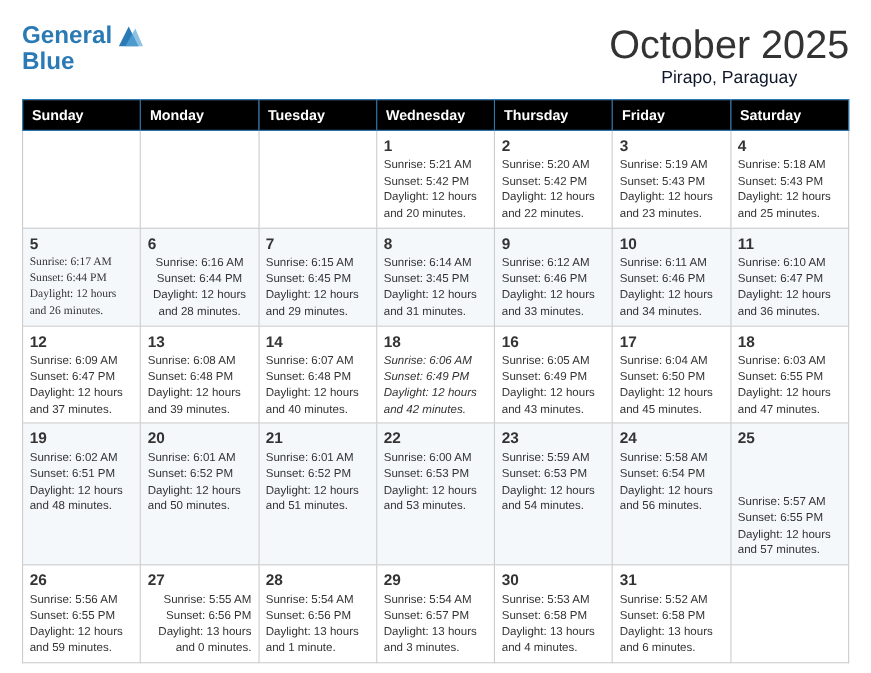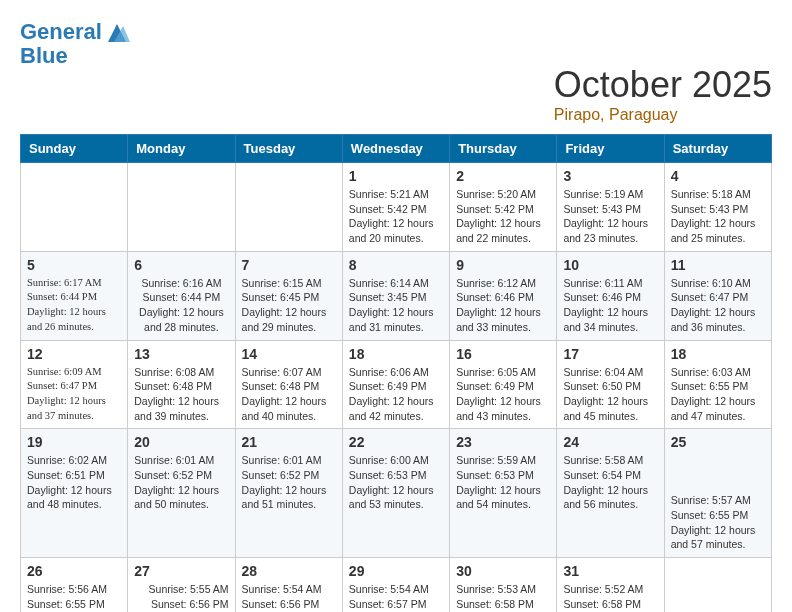--- a/index.html
+++ b/index.html
@@ -14,39 +14,38 @@
       display: flex;
       justify-content: space-between;
       align-items: flex-start;
       margin-bottom: 10px;
     }
     .logo {
       display: flex;
       align-items: center;
     }
     .title-block {
-      text-align: left;
-      margin-top: 44px;
+      text-align: center;
     }
     .month-title {
       font-size: 36px;
       font-weight: 300;
       color: #333;
     }
     .subtitle {
       font-size: 16px;
-      color: #a16207;
+      color: #0f172a;
     }
     .calendar {
       width: 100%;
       border-collapse: collapse;
       border: 1px solid #ccc;
     }
     .calendar th {
-      background: #0369a1;
+      background: #000000;
       color: #fff;
       text-align: left;
       padding: 6px 8px;
       font-size: 13px;
       font-weight: bold;
       border: 1px solid #2a7ab5;
     }
     .calendar td {
       vertical-align: top;
       padding: 5px 6px;
@@ -190,42 +189,42 @@
           <span class="day-number">11</span>
           <div class="day-info" style="white-space: pre-line;">Sunrise: 6:10 AM
 Sunset: 6:47 PM
 Daylight: 12 hours
 and 36 minutes.</div>
         </td>
       </tr>
       <tr>
         <td>
           <span class="day-number">12</span>
-          <div class="day-info" style="white-space: pre-line; font-family: Liberation Serif, serif;">Sunrise: 6:09 AM
+          <div class="day-info" style="white-space: pre-line;">Sunrise: 6:09 AM
 Sunset: 6:47 PM
 Daylight: 12 hours
 and 37 minutes.</div>
         </td>
         <td>
           <span class="day-number">13</span>
           <div class="day-info" style="white-space: pre-line;">Sunrise: 6:08 AM
 Sunset: 6:48 PM
 Daylight: 12 hours
 and 39 minutes.</div>
         </td>
         <td>
           <span class="day-number">14</span>
           <div class="day-info" style="white-space: pre-line;">Sunrise: 6:07 AM
 Sunset: 6:48 PM
 Daylight: 12 hours
 and 40 minutes.</div>
         </td>
         <td>
           <span class="day-number">18</span>
-          <div class="day-info" style="white-space: pre-line;">Sunrise: 6:06 AM
+          <div class="day-info" style="white-space: pre-line; font-style: italic;">Sunrise: 6:06 AM
 Sunset: 6:49 PM
 Daylight: 12 hours
 and 42 minutes.</div>
         </td>
         <td>
           <span class="day-number">16</span>
           <div class="day-info" style="white-space: pre-line;">Sunrise: 6:05 AM
 Sunset: 6:49 PM
 Daylight: 12 hours
 and 43 minutes.</div>

